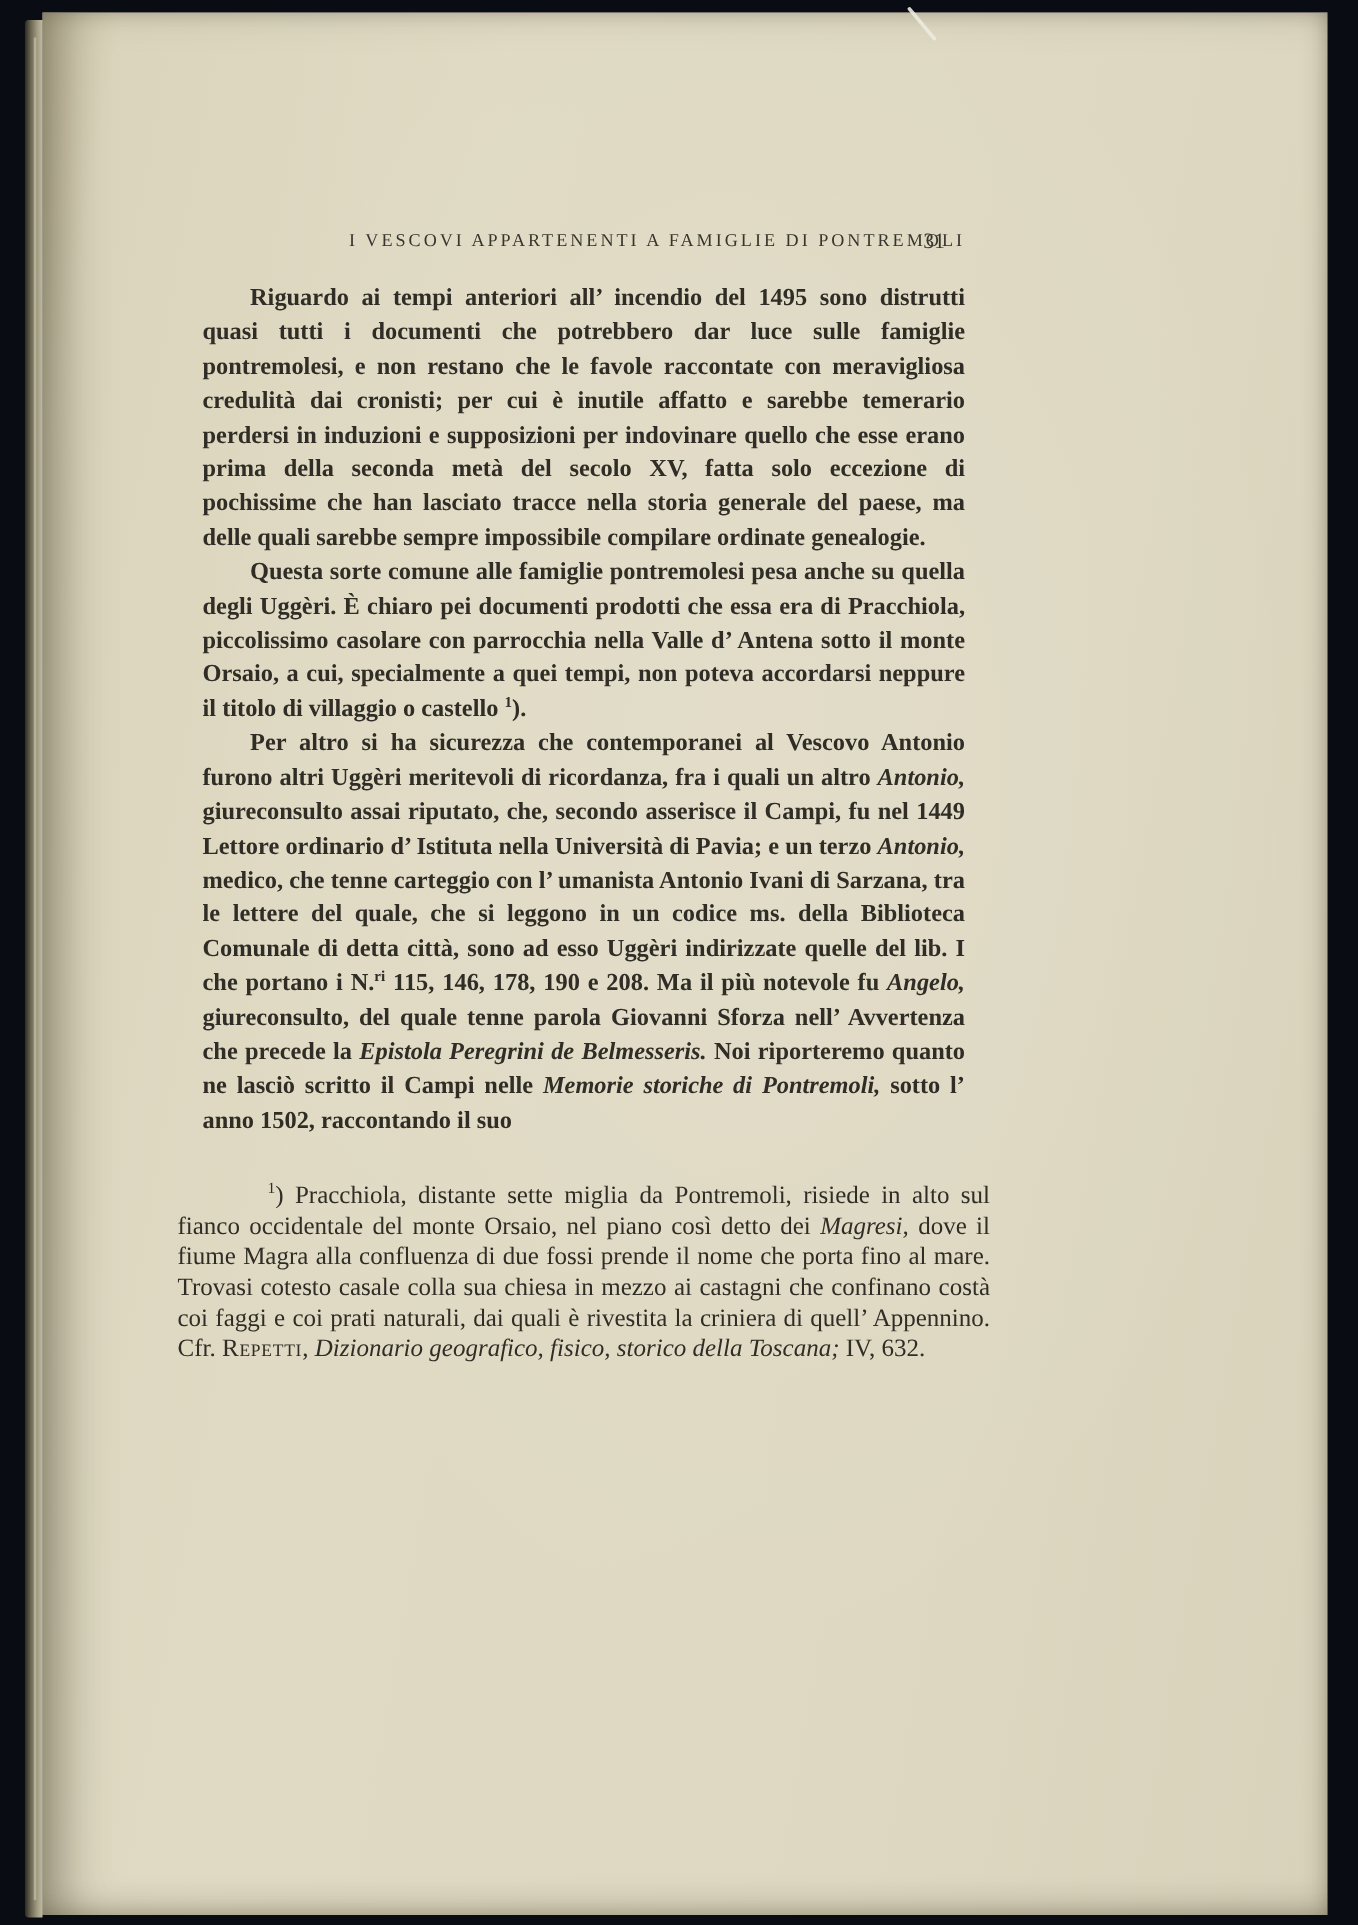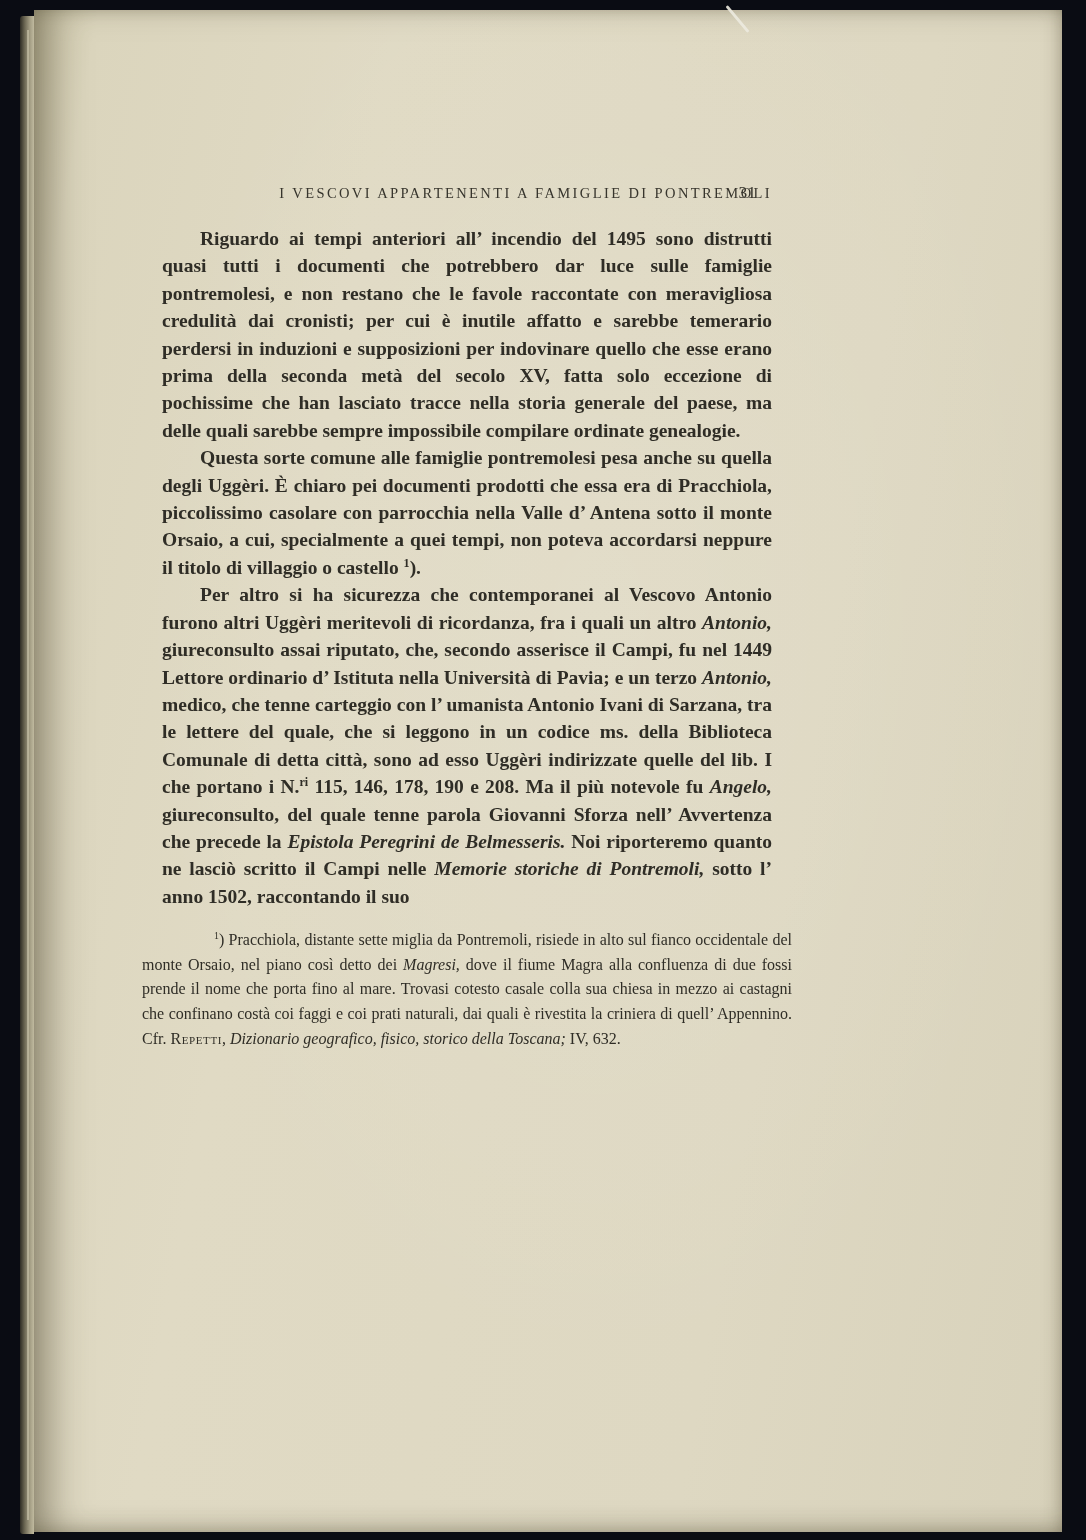--- a/index.html
+++ b/index.html
@@ -61,22 +61,22 @@
   .body-text {
     margin-top: 14px;
     font-size: 19.5px; line-height: 27.4px;
     text-align: justify;
   }
   .body-text p { margin: 0; text-indent: 38px; font-weight: bold; }
 
   sup { font-size: 62%; line-height: 0; vertical-align: super; }
 
   .footnote {
-    margin-top: 18px; margin-left: -20px; width: 650px;
-    font-size: 16px; line-height: 24.6px;
+    margin-top: 34px; margin-left: -20px; width: 650px;
+    font-size: 20px; line-height: 24.6px;
     text-align: justify; text-indent: 72px;
   }
 
   .smallcaps { font-variant: small-caps; letter-spacing: .6px; }
 </style>
 </head>
 <body>
 
 <div class="page-edge-stack"></div>
 <div class="page-edge-line"></div>

